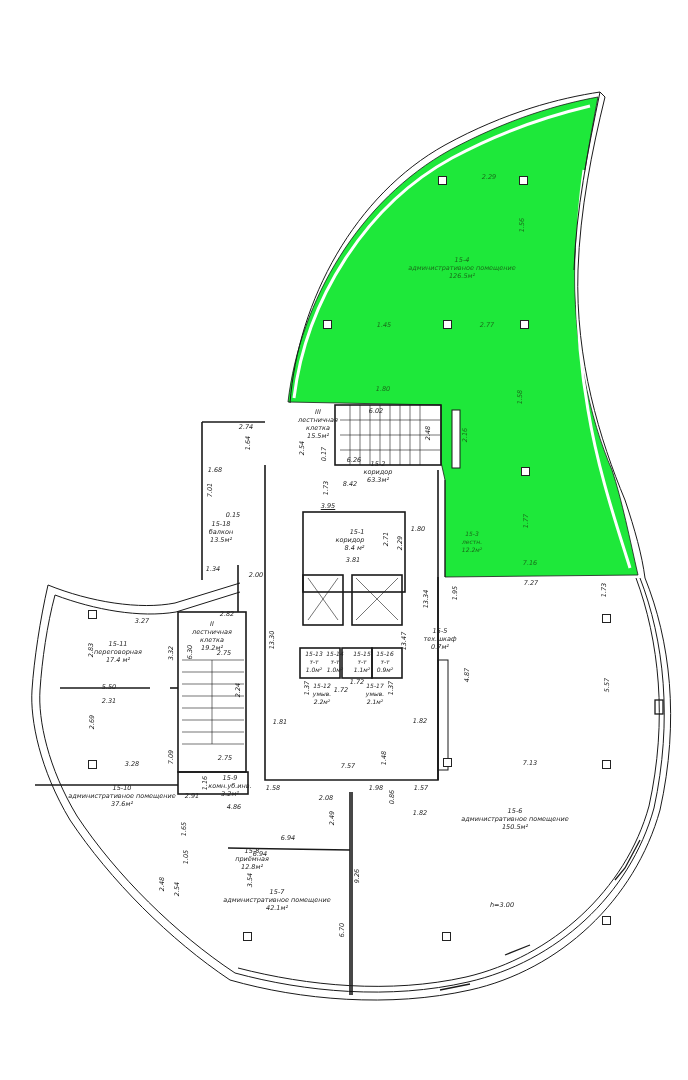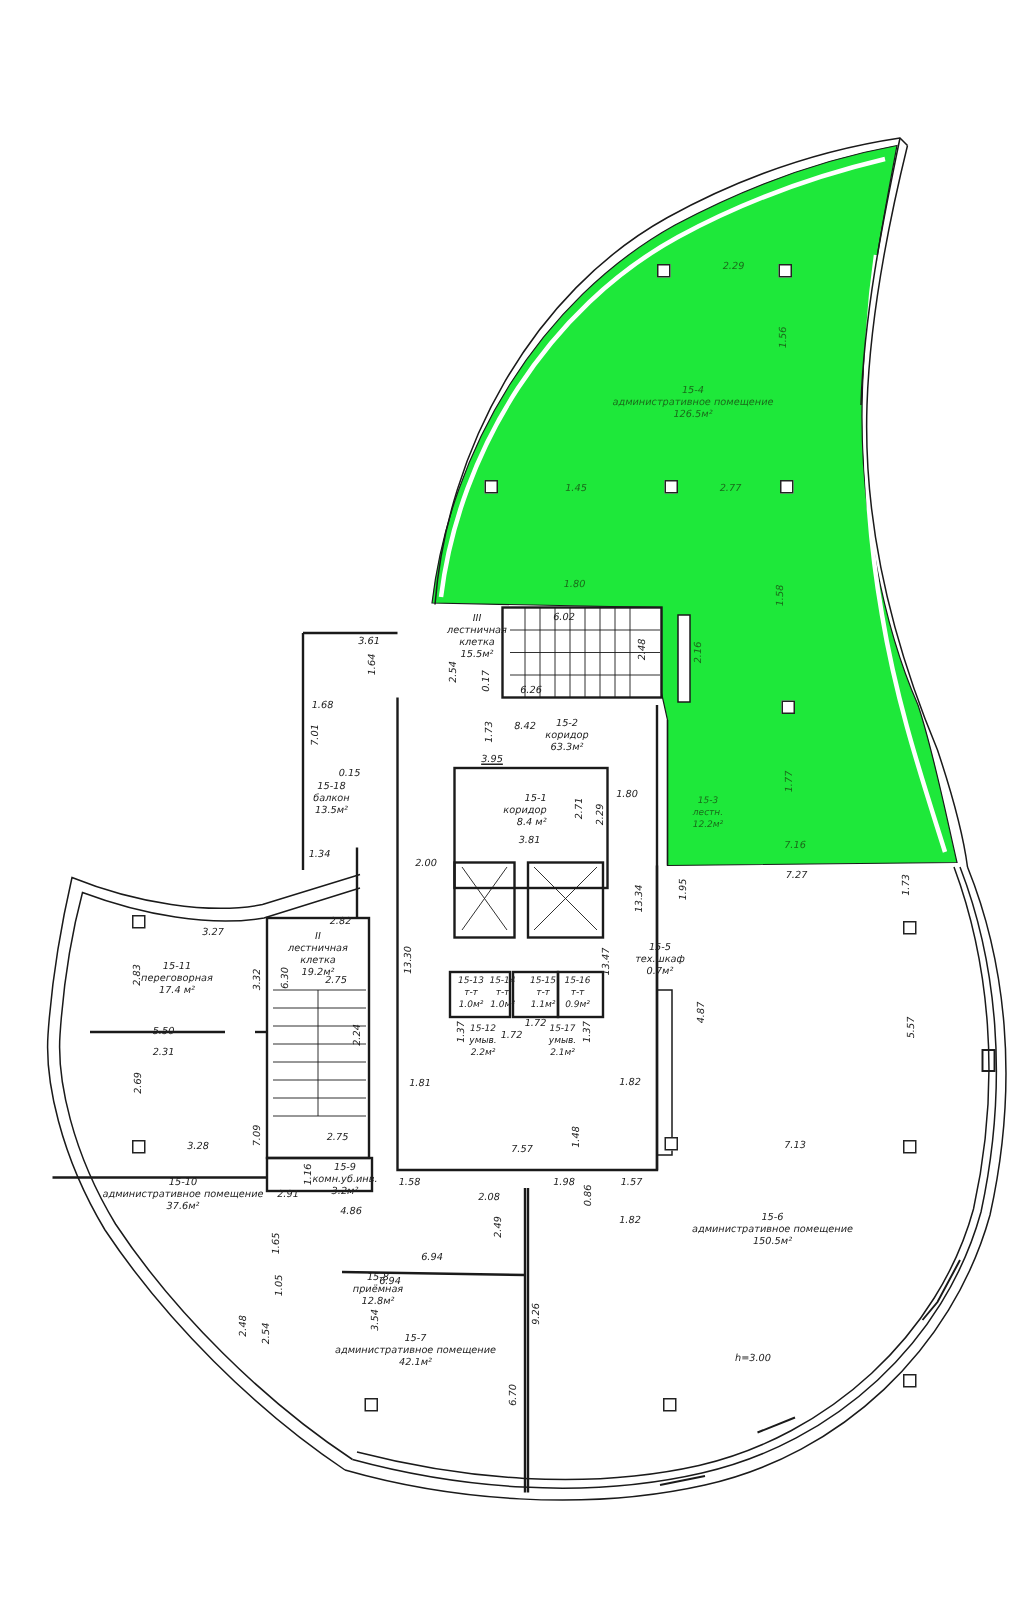--- a/index.html
+++ b/index.html
@@ -132,21 +132,21 @@
 <div class="lbl green" style="left:472px;top:530px;font-size:6px;">
   <div>15-3</div>
   <div>лестн.</div>
   <div>12.2м²</div>
 </div>
 <div class="lbl" style="left:318px;top:408px;">
   <div>III</div>
   <div style="white-space:normal;width:50px;margin:0 auto;">лестничная клетка</div>
   <div>15.5м²</div>
 </div>
-<div class="lbl" style="left:378px;top:478px;">
+<div class="lbl" style="left:378px;top:460px;">
   <div>15-2</div>
   <div>коридор</div>
   <div>63.3м²</div>
 </div>
 <div class="lbl" style="left:350px;top:528px;text-align:right;">
   <div>15-1</div>
   <div>коридор</div>
   <div>8.4 м²</div>
 </div>
 <div class="lbl" style="left:221px;top:520px;">
@@ -247,27 +247,27 @@
 <div class="dim" style="left:350px;top:484px;">8.42</div>
 <div class="dim" style="left:328px;top:506px;text-decoration:underline;">3.95</div>
 <div class="dim v" style="left:386px;top:539px;">2.71</div>
 <div class="dim v" style="left:400px;top:543px;">2.29</div>
 <div class="dim" style="left:353px;top:560px;">3.81</div>
 <div class="dim" style="left:418px;top:529px;">1.80</div>
 <div class="dim v" style="left:426px;top:599px;">13.34</div>
 <div class="dim v" style="left:455px;top:593px;">1.95</div>
 <div class="dim v" style="left:604px;top:590px;">1.73</div>
 
-<div class="dim" style="left:246px;top:427px;">3.61</div>
+<div class="dim" style="left:246px;top:427px;">2.74</div>
 <div class="dim v" style="left:248px;top:443px;">1.64</div>
 <div class="dim" style="left:215px;top:470px;">1.68</div>
 <div class="dim v" style="left:210px;top:490px;">7.01</div>
 <div class="dim" style="left:233px;top:515px;">0.15</div>
 <div class="dim" style="left:213px;top:569px;">1.34</div>
-<div class="dim" style="left:284px;top:575px;">2.00</div>
+<div class="dim" style="left:256px;top:575px;">2.00</div>
 <div class="dim" style="left:227px;top:614px;">2.82</div>
 <div class="dim v" style="left:272px;top:640px;">13.30</div>
 <div class="dim" style="left:142px;top:621px;">3.27</div>
 <div class="dim v" style="left:91px;top:650px;">2.83</div>
 <div class="dim v" style="left:171px;top:653px;">3.32</div>
 <div class="dim v" style="left:190px;top:652px;">6.30</div>
 <div class="dim" style="left:224px;top:653px;">2.75</div>
 <div class="dim v" style="left:238px;top:690px;">2.24</div>
 <div class="dim" style="left:109px;top:687px;">5.50</div>
 <div class="dim" style="left:109px;top:701px;">2.31</div>

